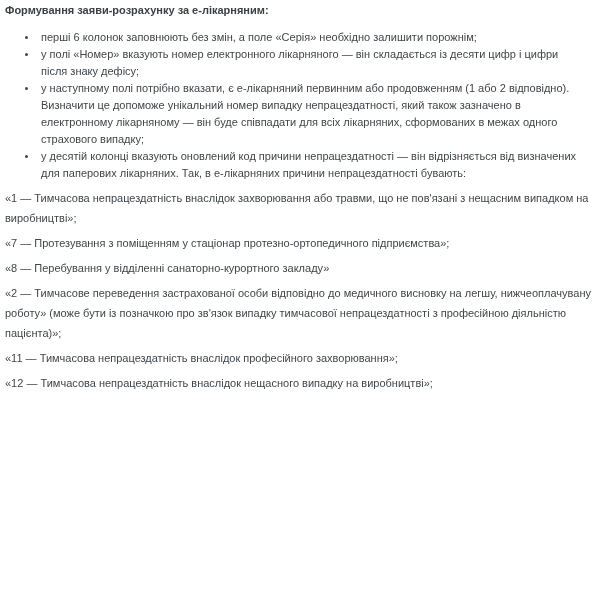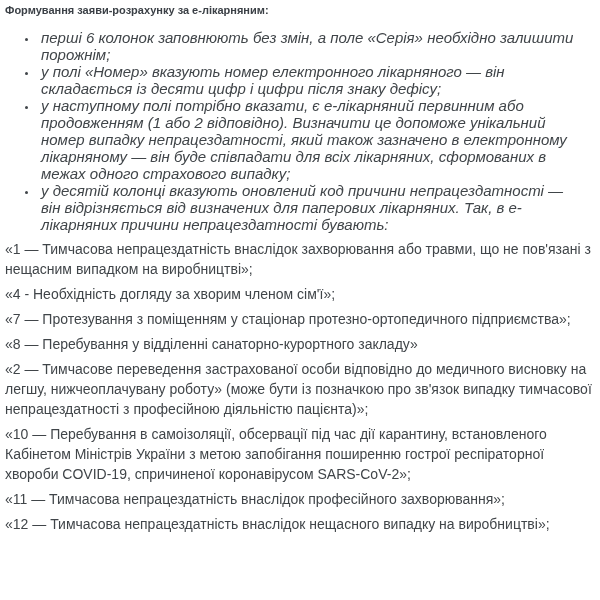--- a/index.html
+++ b/index.html
@@ -20,54 +20,51 @@
   .doc-heading {
     font-size: 11px;
     line-height: 15px;
     font-weight: bold;
     color: #3b4046;
     margin: 0 0 11px 0;
   }
   .instructions-list {
     margin: 0 16px 6px 0;
     padding: 0 0 0 33px;
-    font-size: 15px;
+    font-size: 11px;
     line-height: 17px;
     list-style: disc;
-    font-style: italic;
   }
   .instructions-list li {
     padding-left: 3px;
   }
   .instructions-list li::marker {
     color: #404549;
     font-size: 10px;
   }
   .code-paragraph {
-    font-size: 14px;
+    font-size: 11px;
     line-height: 20px;
     margin: 0 0 5px 0;
   }
 </style>
 </head>
 <body>
 
 <div class="doc">
 
   <h1 class="doc-heading">Формування заяви-розрахунку за е-лікарняним:</h1>
 
   <ul class="instructions-list">
     <li>перші 6 колонок заповнюють без змін, а поле «Серія» необхідно залишити порожнім;</li>
     <li>у полі «Номер» вказують номер електронного лікарняного — він складається із десяти цифр і цифри після знаку дефісу;</li>
     <li>у наступному полі потрібно вказати, є е-лікарняний первинним або продовженням (1 або 2 відповідно). Визначити це допоможе унікальний номер випадку непрацездатності, який також зазначено в електронному лікарняному — він буде співпадати для всіх лікарняних, сформованих в межах одного страхового випадку;</li>
     <li>у десятій колонці вказують оновлений код причини непрацездатності — він відрізняється від визначених для паперових лікарняних. Так, в е-лікарняних причини непрацездатності бувають:</li>
   </ul>
 
   <p class="code-paragraph">«1 — Тимчасова непрацездатність внаслідок захворювання або травми, що не пов'язані з нещасним випадком на виробництві»;</p>
-  <p class="code-paragraph">«4 - Необхідність догляду за хворим членом сім'ї»;</p>
   <p class="code-paragraph">«7 — Протезування з поміщенням у стаціонар протезно-ортопедичного підприємства»;</p>
   <p class="code-paragraph">«8 — Перебування у відділенні санаторно-курортного закладу»</p>
   <p class="code-paragraph">«2 — Тимчасове переведення застрахованої особи відповідно до медичного висновку на легшу, нижчеоплачувану роботу» (може бути із позначкою про зв'язок випадку тимчасової непрацездатності з професійною діяльністю пацієнта)»;</p>
-  <p class="code-paragraph">«10 — Перебування в самоізоляції, обсервації під час дії карантину, встановленого Кабінетом Міністрів України з метою запобігання поширенню гострої респіраторної хвороби COVID-19, спричиненої коронавірусом SARS-CoV-2»;</p>
   <p class="code-paragraph">«11 — Тимчасова непрацездатність внаслідок професійного захворювання»;</p>
   <p class="code-paragraph">«12 — Тимчасова непрацездатність внаслідок нещасного випадку на виробництві»;</p>
 
 </div>
 
 </body></html>

